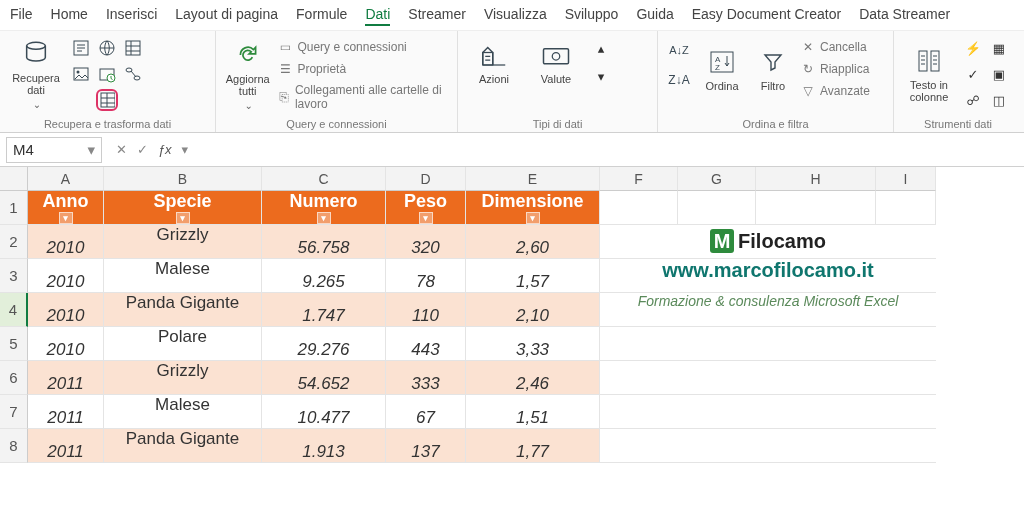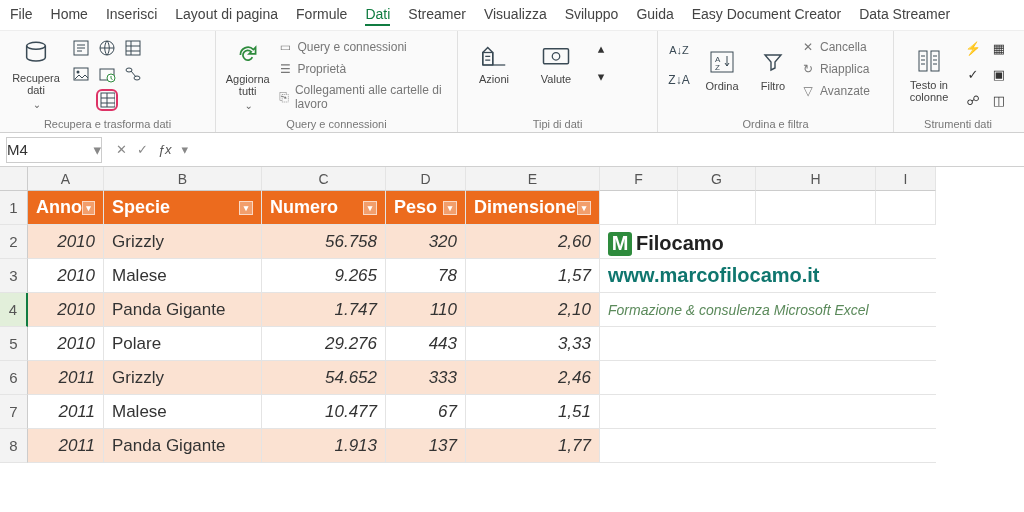--- a/index.html
+++ b/index.html
@@ -68,21 +68,21 @@
   }
   .smallrow .mini { width:16px; height:16px; display:inline-flex; align-items:center; justify-content:center; }
   .iconcell { width:22px; height:22px; display:flex; align-items:center; justify-content:center; cursor:pointer;}
   .icongrid { display:grid; grid-template-columns: repeat(3,22px); gap:4px; }
   .highlight { border:2px solid #d36; border-radius:6px; padding:1px; }
   .namebox-row {
     display:flex; align-items:center; height:34px; border-bottom:1px solid #d0d0d0;
   }
   .namebox {
     width:96px; border:1px solid #ccc; margin:3px 6px 3px 6px; height:26px;
-    display:flex; align-items:center; justify-content:space-between; padding:0 0;
+    display:flex; align-items:center; justify-content:space-between; padding:0 6px;
     font-size:15px; color:#333;
   }
   .fx-controls { display:flex; align-items:center; gap:10px; padding:0 8px; color:#888;}
   .fx-controls .fx { font-style: italic; color:#555;}
   .formula-input { flex:1; height:26px; border:none; outline:none; font-size:14px; padding-left:4px;}
   .sheet { display:flex; }
   .rowhdr-col { display:flex; flex-direction:column; }
   .corner { width:28px; height:24px; background:#f3f3f3; border-right:1px solid #ccc; border-bottom:1px solid #ccc;}
   .rowhdr {
     width:28px; height:34px; background:#f3f3f3; border-right:1px solid #ccc;
@@ -93,21 +93,21 @@
   .grid { flex:1; }
   .colhdrs { display:flex; }
   .colhdr {
     height:24px; background:#f3f3f3; border-right:1px solid #e4e4e4;
     border-bottom:1px solid #ccc; display:flex; align-items:center; justify-content:center;
     font-size:14px; color:#555;
   }
   .row { display:flex; height:34px; }
   .cell {
     border-right:1px solid #e4e4e4; border-bottom:1px solid #e4e4e4;
-    display:flex; align-items:center; padding:0 8px; font-size:17px;
+    display:flex; align-items:center; padding:0 8px; font-size:17px;flex-direction:column;
   }
   .wA{width:76px;} .wB{width:158px;} .wC{width:124px;} .wD{width:80px;}
   .wE{width:134px;} .wF{width:78px;} .wG{width:78px;} .wH{width:120px;} .wI{width:60px;}
   .thead {
     background:#ec6b1e; color:#fff; font-weight:600; font-size:18px;
     display:flex; align-items:center; justify-content:space-between;
   }
   .thead .drop { width:14px;height:14px; background:rgba(255,255,255,.35); border:1px solid rgba(255,255,255,.6); font-size:9px; display:flex; align-items:center; justify-content:center;}
   .band { background:#fbe2d2; }
   .num { justify-content:flex-end;font-style:italic; }

